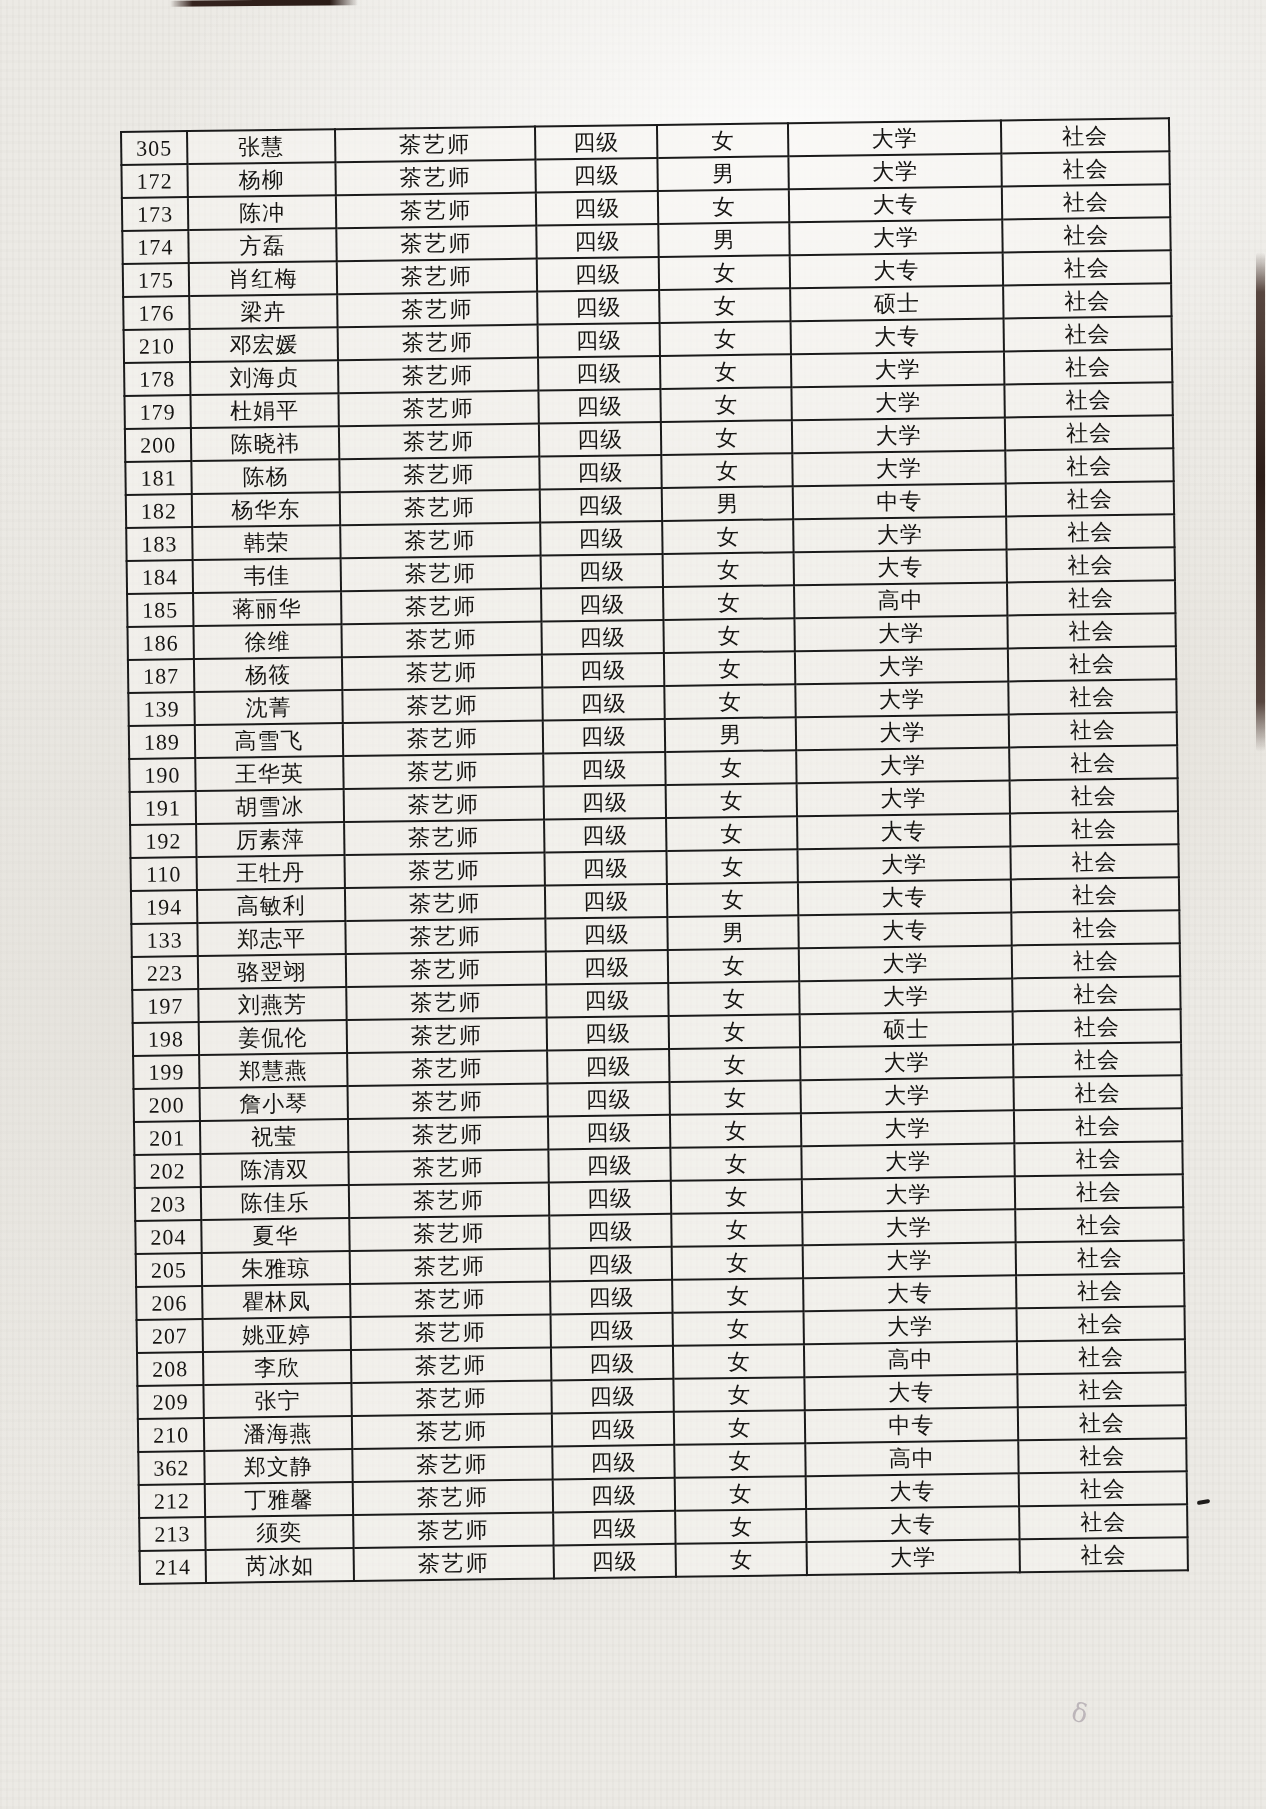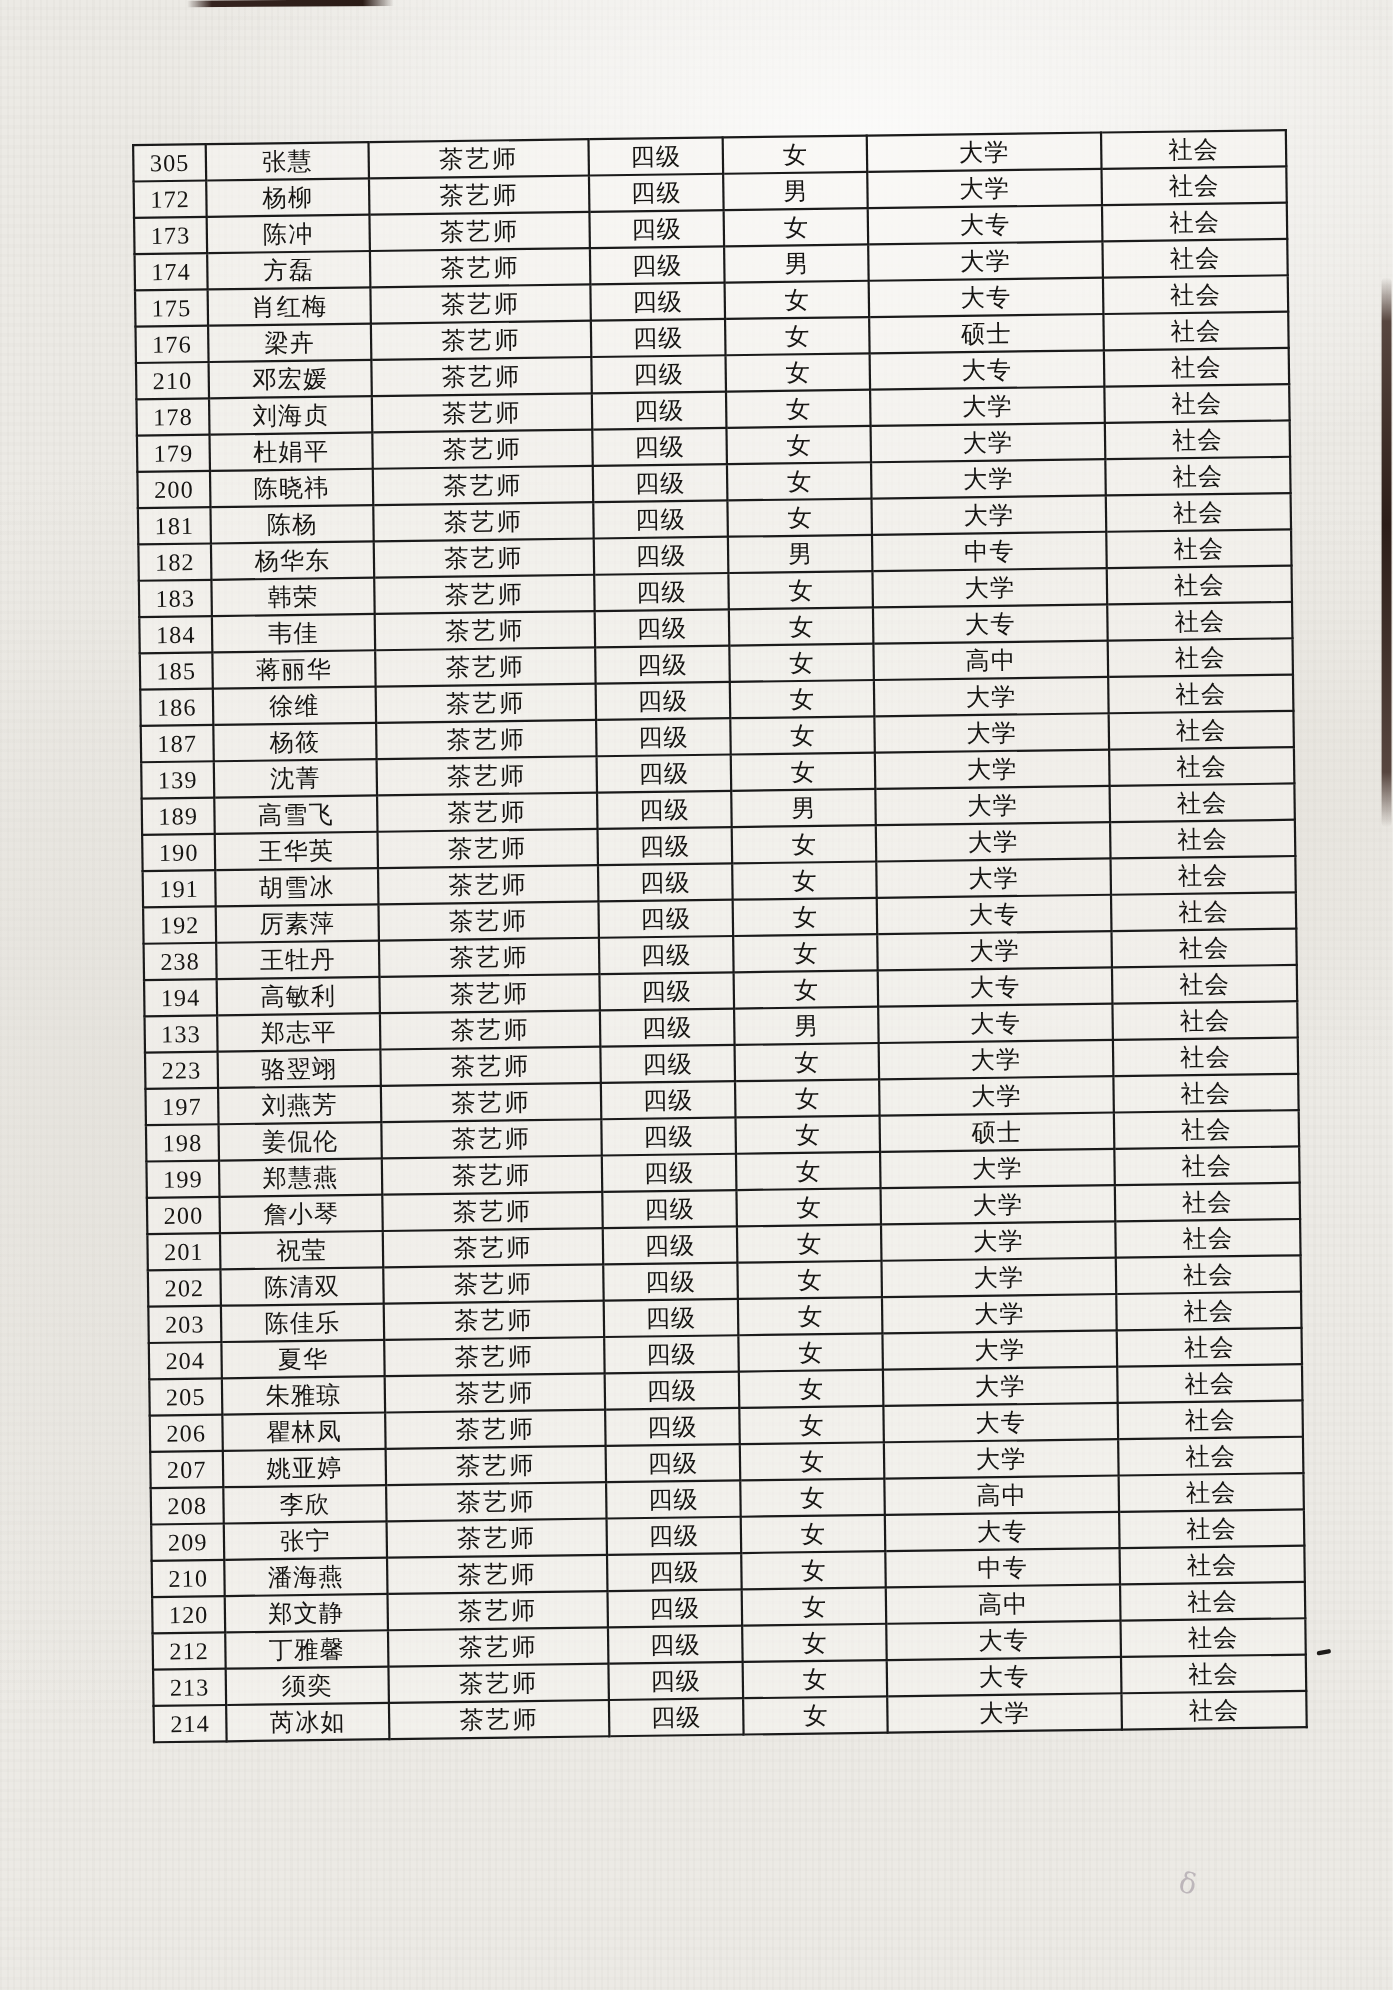--- a/index.html
+++ b/index.html
@@ -298,21 +298,21 @@
           <tr>
             <td class="col-seq">192</td>
             <td class="col-name">厉素萍</td>
             <td class="col-occupation">茶艺师</td>
             <td class="col-level">四级</td>
             <td class="col-gender">女</td>
             <td class="col-education">大专</td>
             <td class="col-source">社会</td>
           </tr>
           <tr>
-            <td class="col-seq">238</td>
+            <td class="col-seq">110</td>
             <td class="col-name">王牡丹</td>
             <td class="col-occupation">茶艺师</td>
             <td class="col-level">四级</td>
             <td class="col-gender">女</td>
             <td class="col-education">大学</td>
             <td class="col-source">社会</td>
           </tr>
           <tr>
             <td class="col-seq">194</td>
             <td class="col-name">高敏利</td>
@@ -460,21 +460,21 @@
           <tr>
             <td class="col-seq">210</td>
             <td class="col-name">潘海燕</td>
             <td class="col-occupation">茶艺师</td>
             <td class="col-level">四级</td>
             <td class="col-gender">女</td>
             <td class="col-education">中专</td>
             <td class="col-source">社会</td>
           </tr>
           <tr>
-            <td class="col-seq">120</td>
+            <td class="col-seq">362</td>
             <td class="col-name">郑文静</td>
             <td class="col-occupation">茶艺师</td>
             <td class="col-level">四级</td>
             <td class="col-gender">女</td>
             <td class="col-education">高中</td>
             <td class="col-source">社会</td>
           </tr>
           <tr>
             <td class="col-seq">212</td>
             <td class="col-name">丁雅馨</td>

